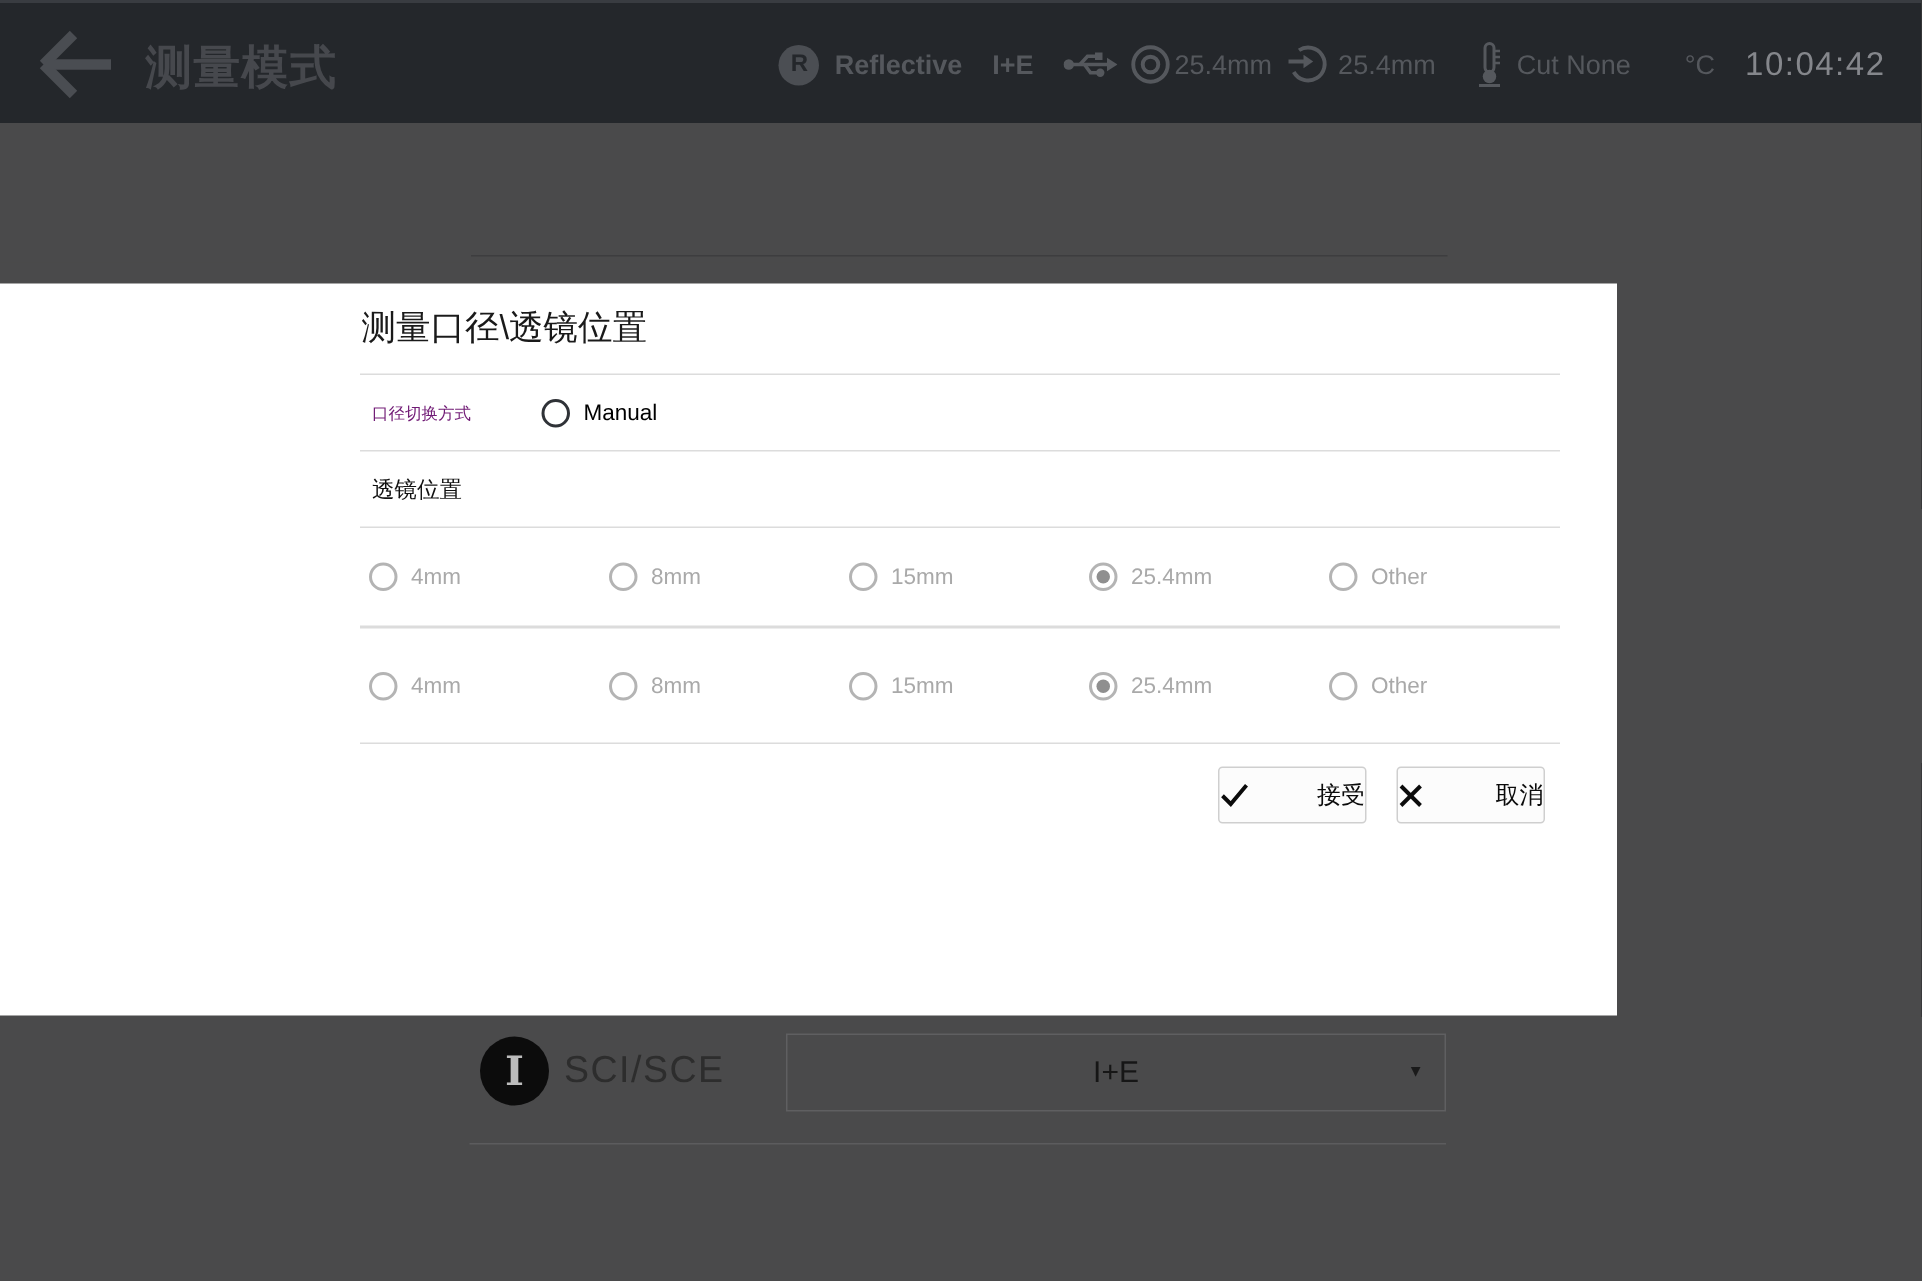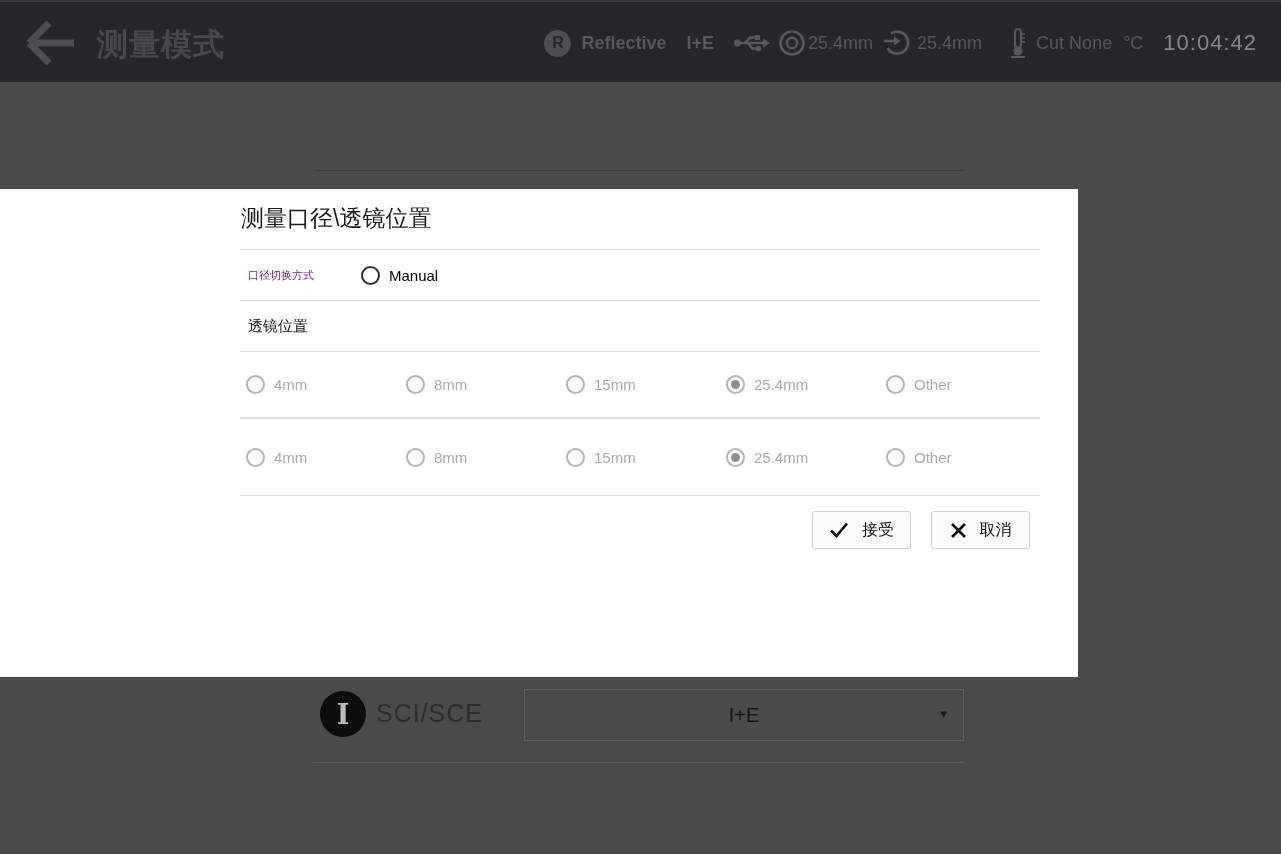--- a/index.html
+++ b/index.html
@@ -13,21 +13,21 @@
   .back-btn { position:absolute; left:22px; top:16px; width:56px; height:50px; cursor:pointer; }
   .page-title { position:absolute; left:97px; top:22px; font-size:31px; font-weight:bold;
                 color:#46484d; letter-spacing:1px; }
   .statusbar { position:absolute; right:24px; top:0; height:82px; display:flex; align-items:center; color:#55585d; }
   .statusbar .grp { display:flex; align-items:center; }
   .badge-r { width:27px; height:27px; border-radius:50%; background:#4b4e53; color:#24272b;
              font-weight:bold; font-size:16px; display:flex; align-items:center; justify-content:center; }
   .st-bold { font-weight:bold; font-size:18px; }
   .st-val  { font-size:18px; }
   .st-time { font-size:22px; color:#85878c; letter-spacing:1px; }
-  .mr10{margin-right:10px}.mr20{margin-right:20px}.mr26{margin-right:11px}.mr28{margin-right:28px}
+  .mr10{margin-right:10px}.mr20{margin-right:20px}.mr26{margin-right:36px}.mr28{margin-right:28px}
   .mr8{margin-right:8px}.mr6{margin-right:6px}.mr2{margin-right:2px}
 
   
   .dim-top { position:absolute; left:0; top:82px; width:1281px; height:93px; background:#4a4a4b; }
   .dim-top .faint-line { position:absolute; left:314px; top:88px; width:651px; height:1px; background:#3d3d3f; }
 
   
   .dialog { position:absolute; left:0; top:189px; width:1078px; height:502px; background:#ffffff; }
   .dialog-content { position:relative; margin-left:240px; width:800px; }
   .dialog-title { font-size:23px; font-weight:normal; color:#1a1a1a; padding:14px 0 15px 1px; }
@@ -45,21 +45,21 @@
   .manual-pos { margin-left:22px; }
   .section-row { height:50px; }
   .section-label { font-size:15px; color:#111; padding-left:8px; }
   .options-row { height:65px; }
   .options-row.tall { height:76px; }
   .options-row .radio-item { width:160px; padding-left:6px; }
   .radio-item.disabled .rb { border-color:#b4b4b4; }
   .radio-item.disabled .rb.checked::after { background:#8f8f8f; }
   .radio-item.disabled .rlabel { color:#a9a9a9; }
   .btn-row { display:flex; justify-content:flex-end; margin-top:15px; padding-right:10px; }
-  .dlg-btn { display:flex; align-items:center; justify-content:center; gap:13px;
+  .dlg-btn { display:flex; align-items:center; justify-content:space-between; gap:13px;
              width:99px; height:38px; background:#fcfcfc; border:1px solid #cfcfcf;
              border-radius:3px; cursor:pointer; font-size:16px; color:#0b0b0b; }
   .dlg-btn + .dlg-btn { margin-left:20px; }
 
   
   .bottom-panel { position:absolute; left:0; top:677px; width:1281px; height:177px; background:#4a4a4b; }
   .i-badge { position:absolute; left:320px; top:14px; width:46px; height:46px; border-radius:50%;
              background:#0c0c0c; display:flex; align-items:center; justify-content:center; }
   .i-badge span { font-family:"DejaVu Serif","Liberation Serif",serif; font-weight:bold;
                   font-size:27px; color:#bcbcbc; line-height:1; }

